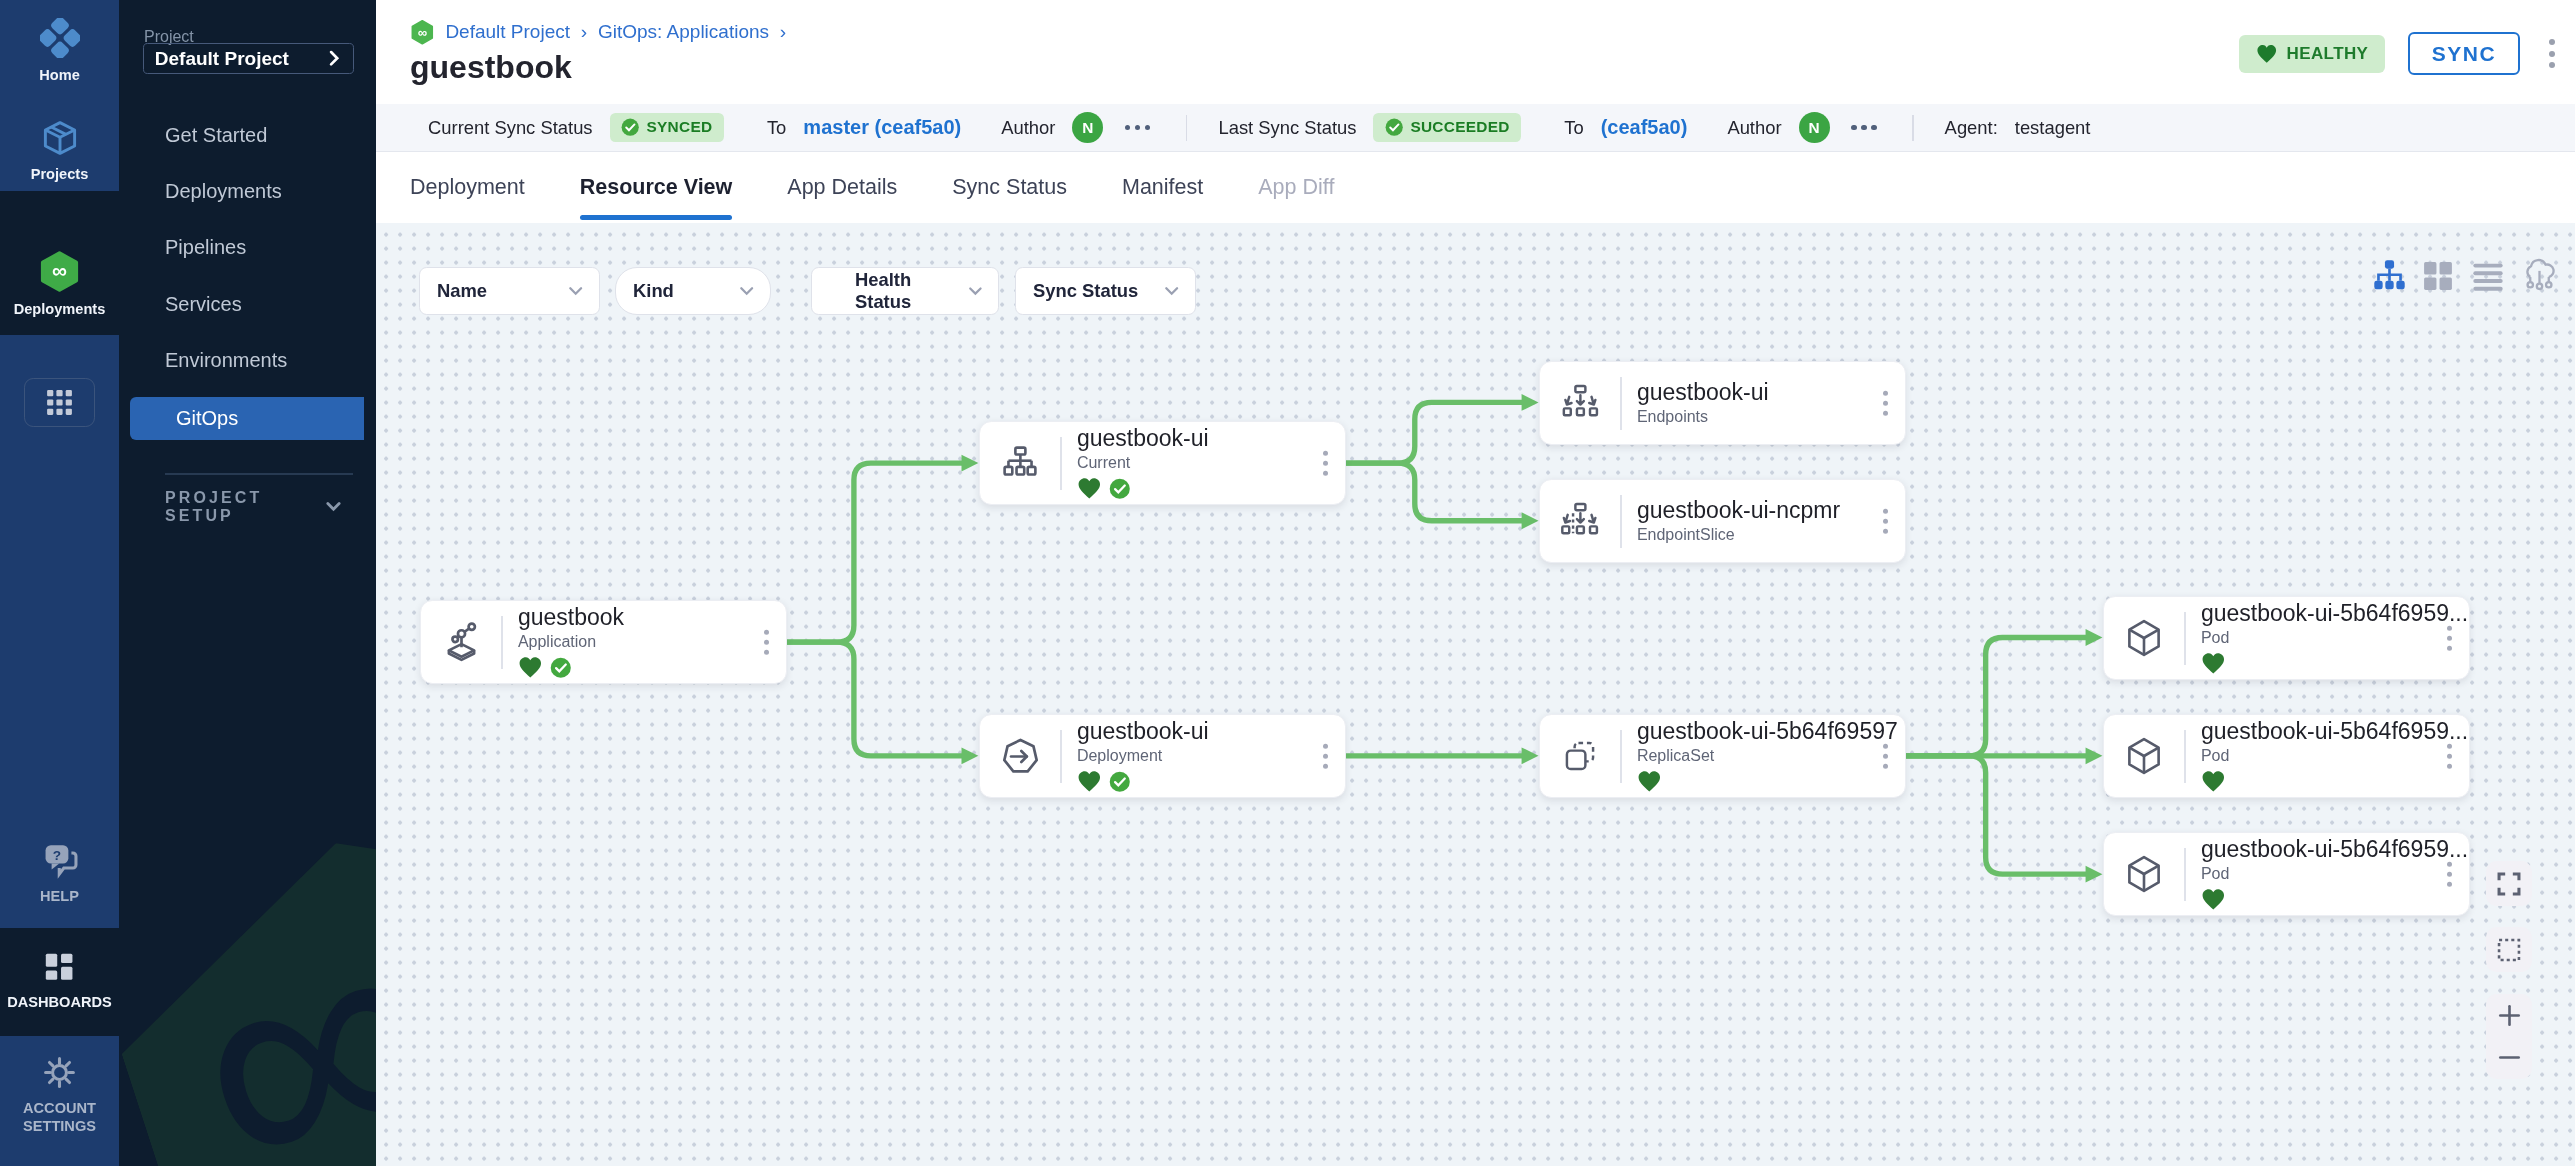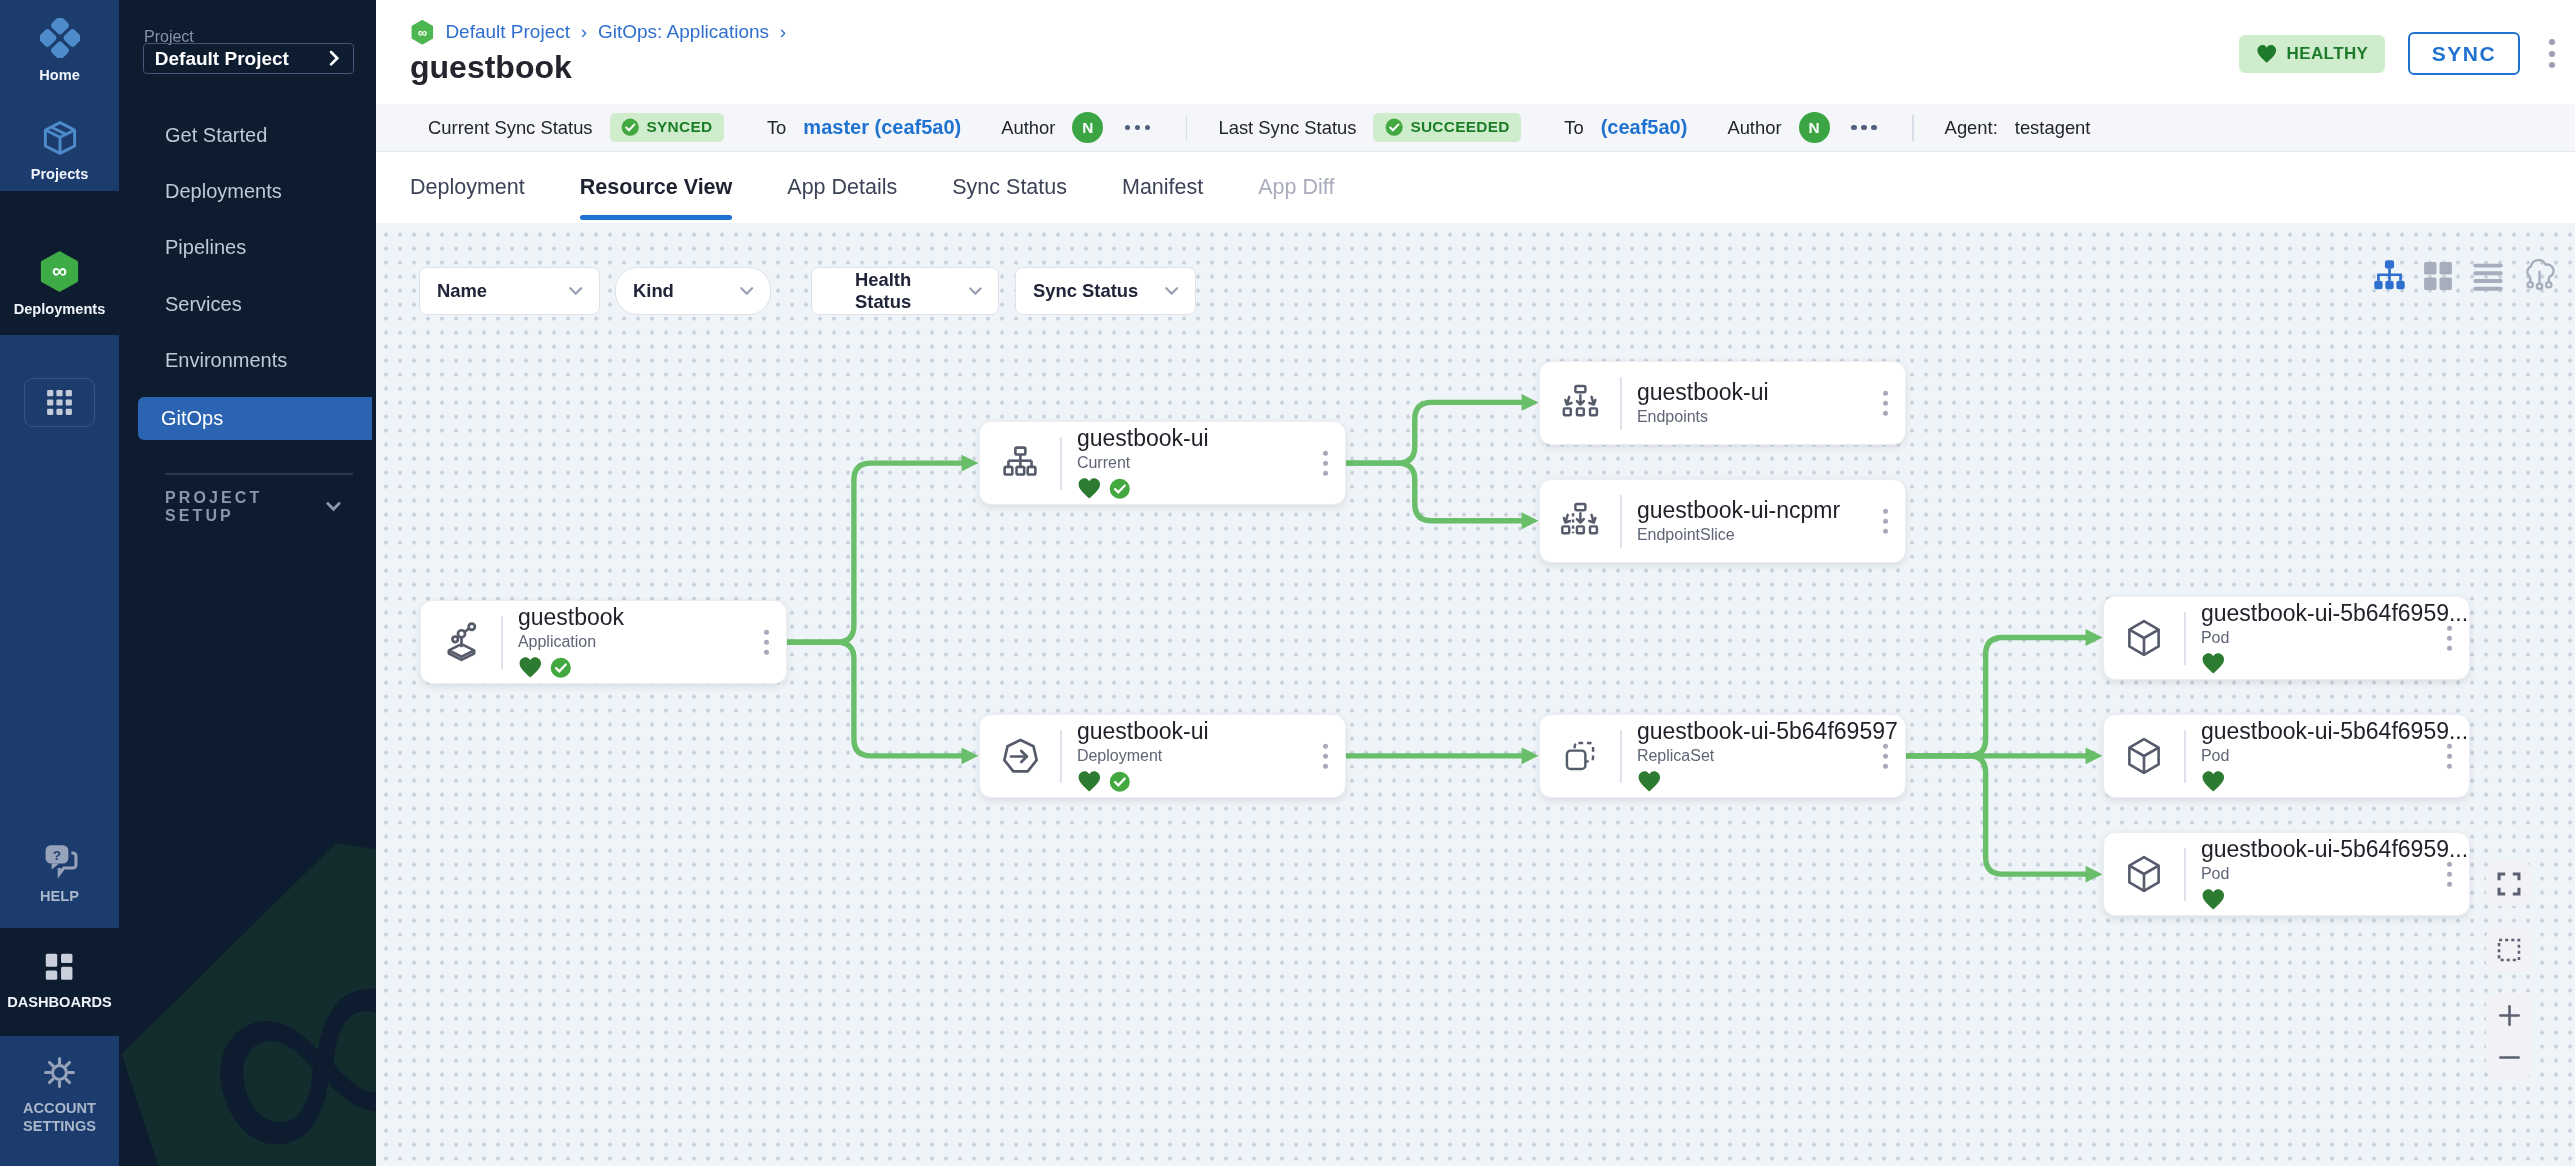--- a/index.html
+++ b/index.html
@@ -13,21 +13,21 @@
   .rail-item .rlabel.dim { color:#aab6ca; font-weight:600; }
   .rail-dark { position:absolute; left:0; width:119px; background:#0d1c2e; }
   .grid-btn { position:absolute; left:24px; top:378px; width:71px; height:49px; border:1.5px solid #3b547c; border-radius:9.2px; display:flex; align-items:center; justify-content:center; cursor:pointer; }
 
   
   .sidebar { position:relative; width:257px; height:100%; background:#0d1c2e; flex:none; overflow:hidden; }
   .sb-project-label { position:absolute; left:25px; top:28px; font-size:16px; color:#8494a8; }
   .sb-selector { position:absolute; left:24px; top:43px; width:211px; height:31px; border:1.5px solid #46597a; border-radius:4.6px; display:flex; align-items:center; justify-content:space-between; padding:0 12.3px 0 10.8px; cursor:pointer; }
   .sb-selector .sel-text { color:#ffffff; font-size:19px; font-weight:700; }
   .sb-item { position:absolute; left:0; width:257px; height:43px; display:flex; align-items:center; padding-left:46px; font-size:20px; color:#c0c9d6; cursor:pointer; }
-  .sb-item.selected { left:19px; width:234px; background:#2a64b2; border-radius:6.1px 0 0 6.1px; color:#ffffff; padding-left:23px; }
+  .sb-item.selected { left:11px; width:234px; background:#2a64b2; border-radius:6.1px 0 0 6.1px; color:#ffffff; }
   .sb-divider { position:absolute; left:46px; top:473px; width:188px; height:1.5px; background:#273a52; }
   .sb-setup { position:absolute; left:46px; top:489px; width:177px; display:flex; align-items:center; justify-content:space-between; color:#8a98ab; font-size:16px; letter-spacing:3.1px; font-weight:700; cursor:pointer; }
   .watermark { position:absolute; left:31px; top:830px; width:538px; height:538px; background:#15302e; opacity:.85; clip-path:polygon(50% 0,100% 25%,100% 75%,50% 100%,0 75%,0 25%); transform:rotate(-18deg); }
   .watermark-inf { position:absolute; left:81px; top:884px; font-size:330px; color:#0d1c2e; transform:rotate(-18deg); line-height:1; }
 
   
   .main { position:relative; width:2199px; height:100%; background:#fff; display:flex; flex-direction:column; }
 
   .page-header { position:relative; height:104px; flex:none; }
   .breadcrumb { position:absolute; left:34px; top:20px; display:flex; align-items:center; gap:10.8px; }

